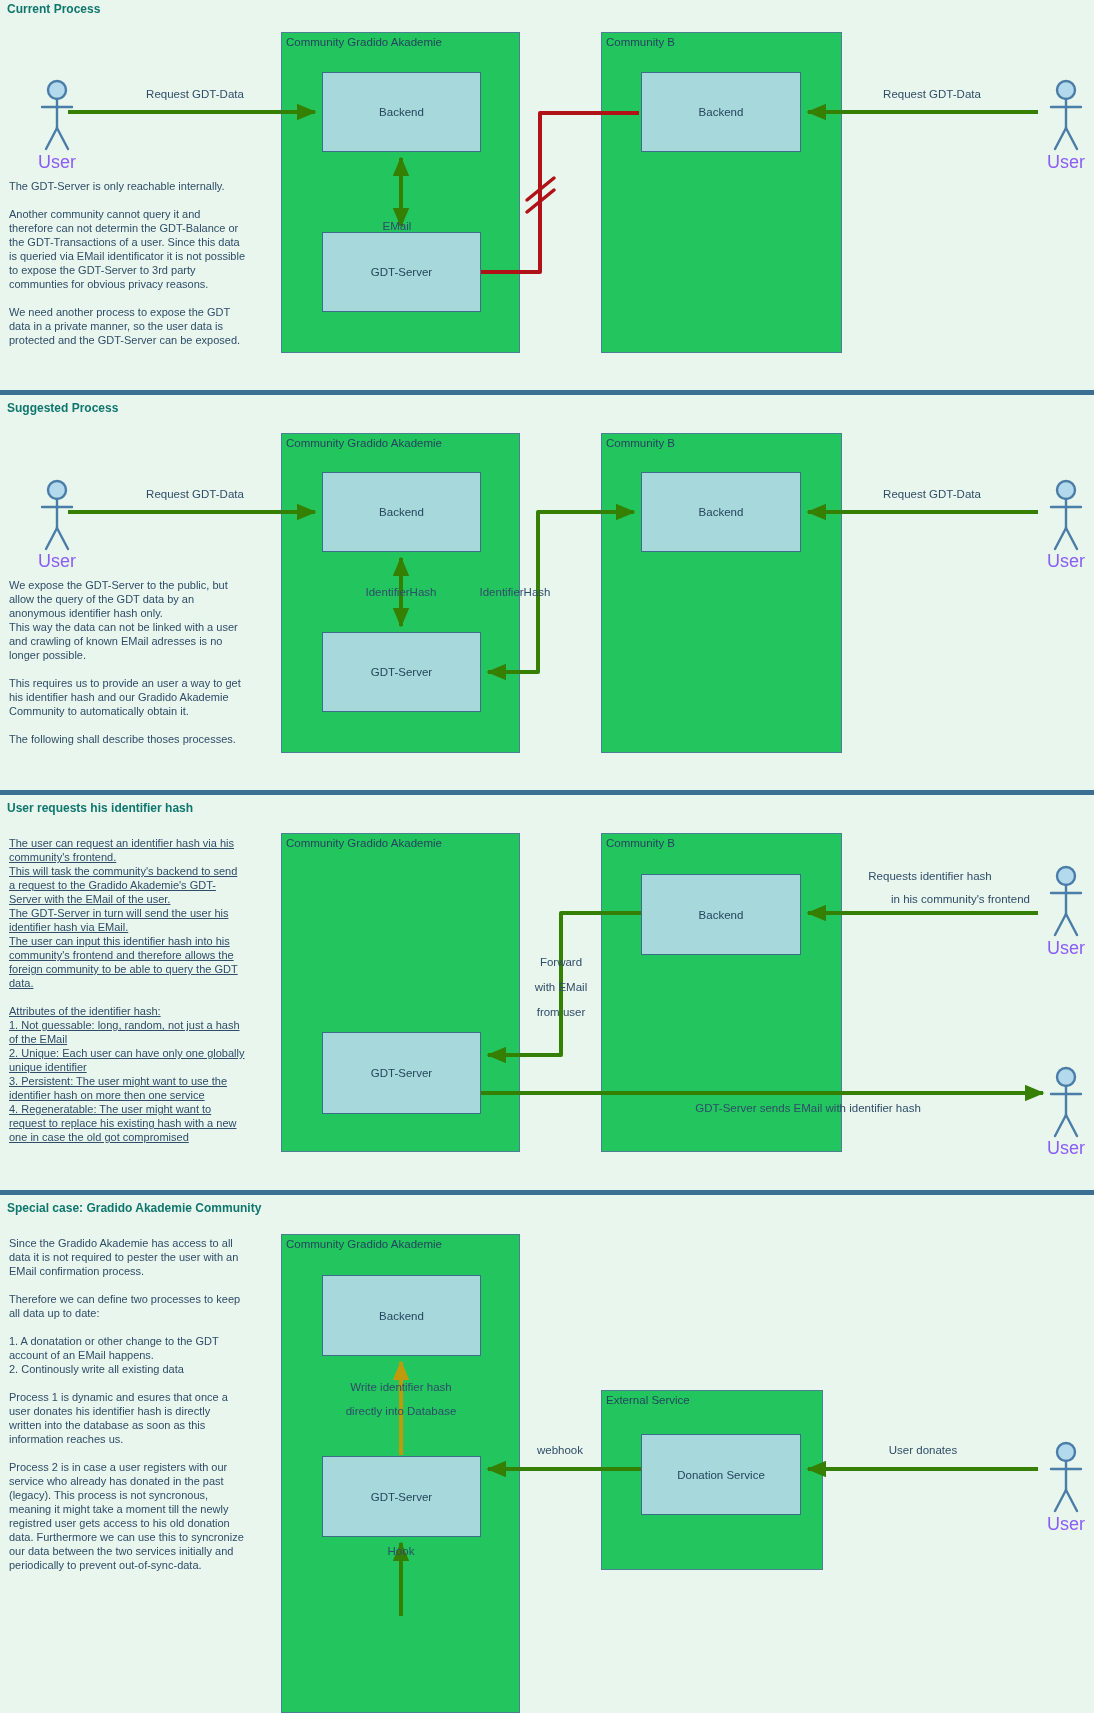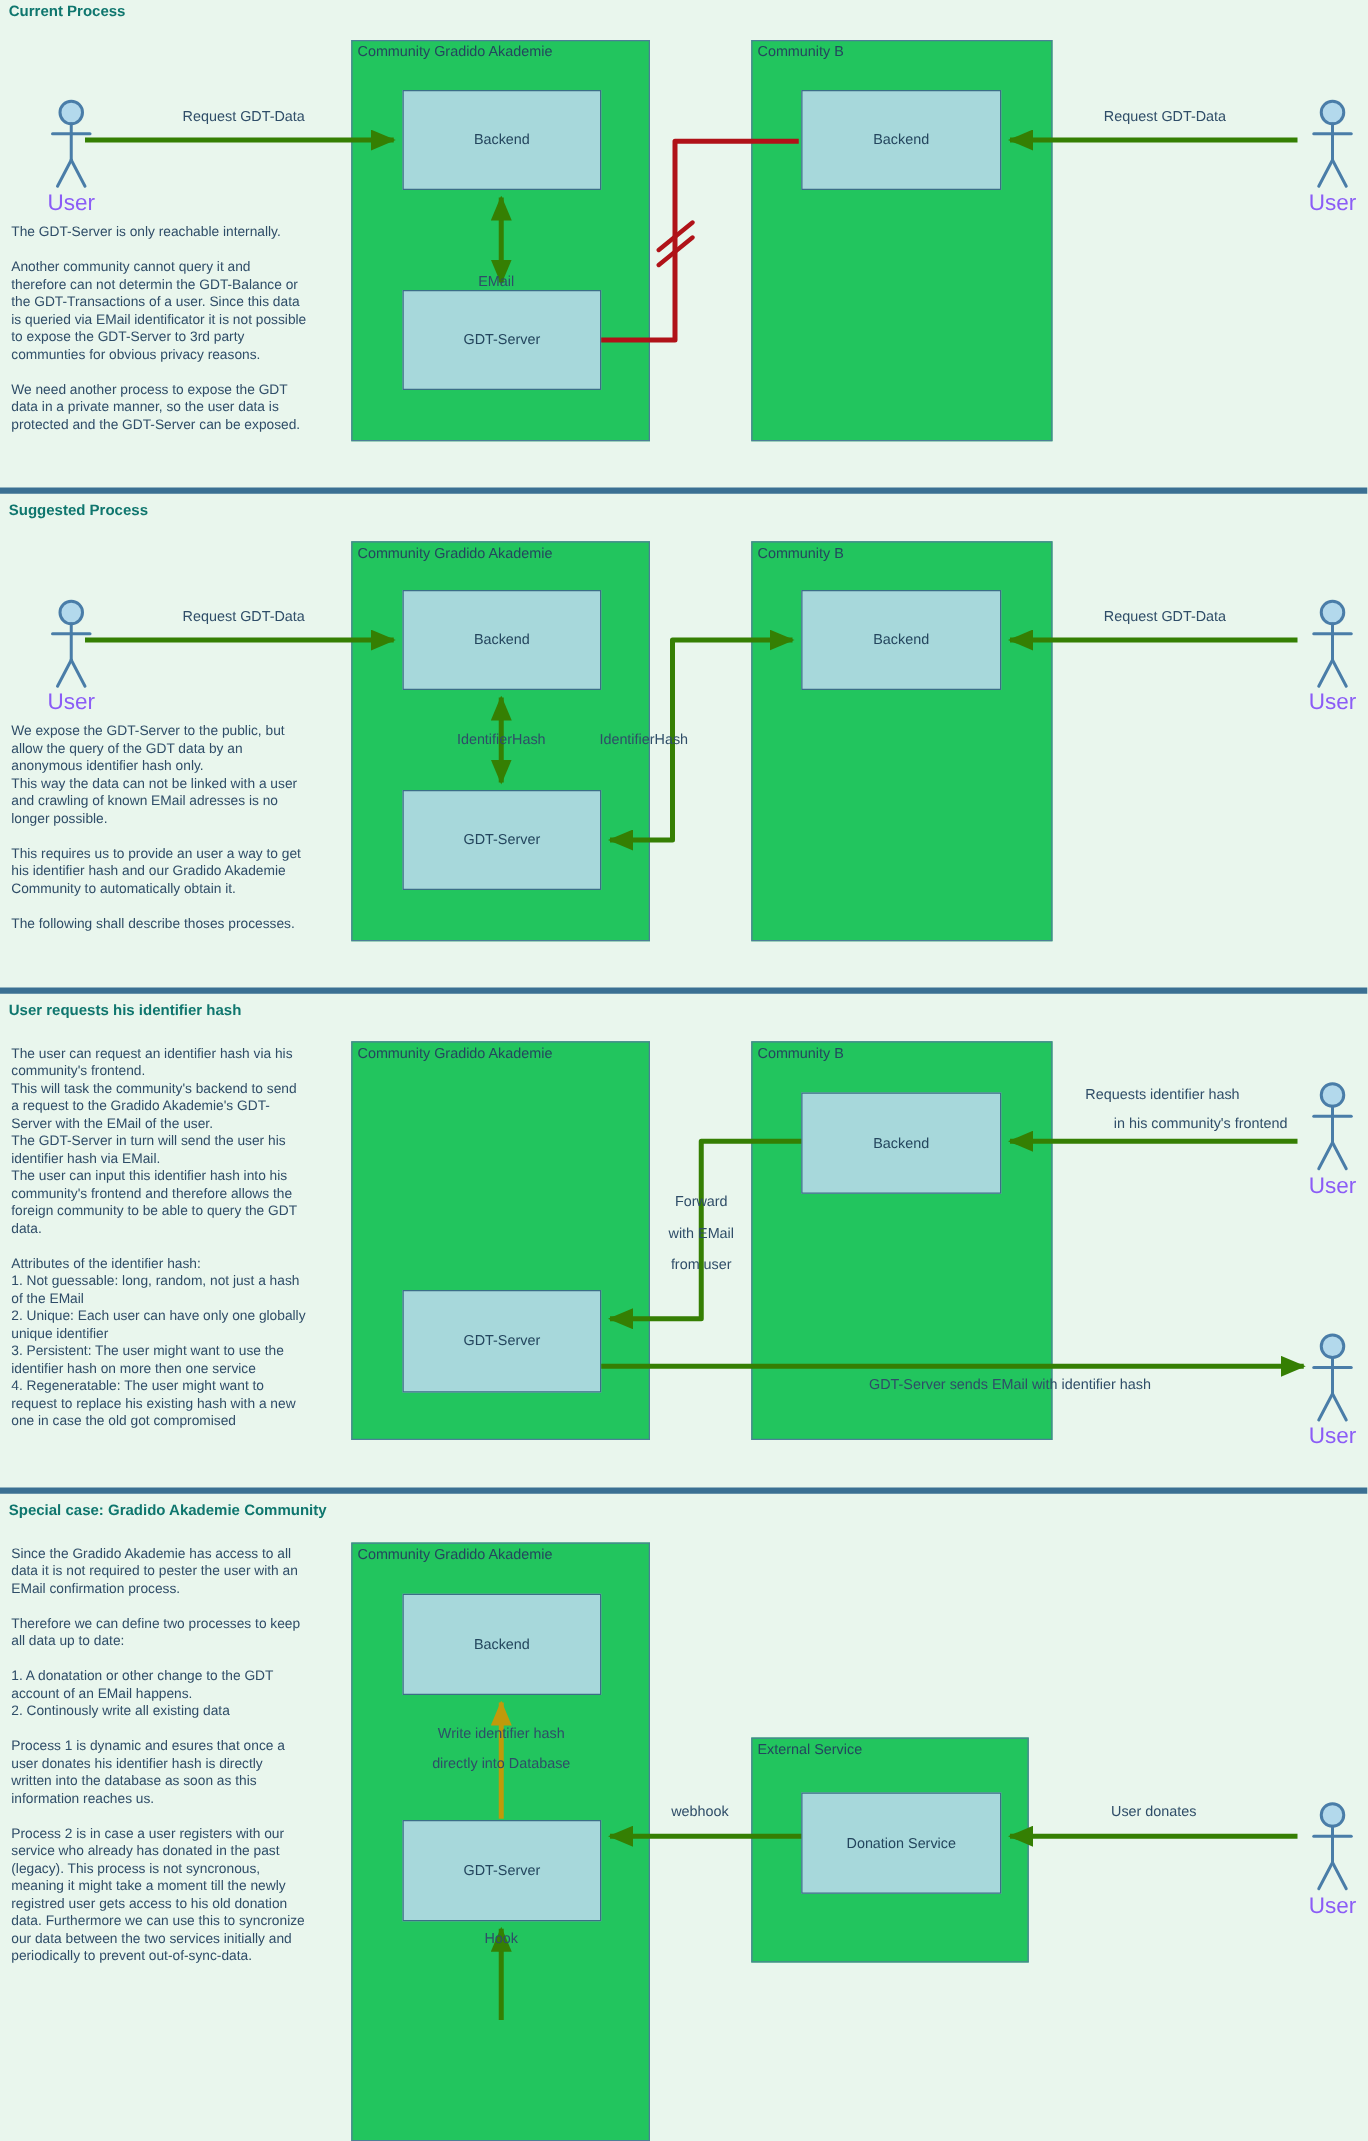--- a/index.html
+++ b/index.html
@@ -145,21 +145,21 @@
 
 The following shall describe thoses processes.</div>
   <div class="arrow-label" style="left:120px;top:488px;width:150px;">Request GDT-Data</div>
   <div class="arrow-label" style="left:857px;top:488px;width:150px;">Request GDT-Data</div>
   <div class="arrow-label" style="left:341px;top:586px;width:120px;">IdentifierHash</div>
   <div class="arrow-label" style="left:455px;top:586px;width:120px;">IdentifierHash</div>
   <div class="user-label" style="left:17px;top:551px;">User</div>
   <div class="user-label" style="left:1026px;top:551px;">User</div>
 
   <div class="sec-title" style="left:7px;top:801px;">User requests his identifier hash</div>
-  <div class="textblock" style="left:9px;top:836px;width:294px;">The user can request an identifier hash via his
+  <div class="textblock" style="left:9px;top:836px;width:294px;text-decoration:underline;">The user can request an identifier hash via his
 community's frontend.
 This will task the community's backend to send
 a request to the Gradido Akademie's GDT-
 Server with the EMail of the user.
 The GDT-Server in turn will send the user his
 identifier hash via EMail.
 The user can input this identifier hash into his
 community's frontend and therefore allows the
 foreign community to be able to query the GDT
 data.

